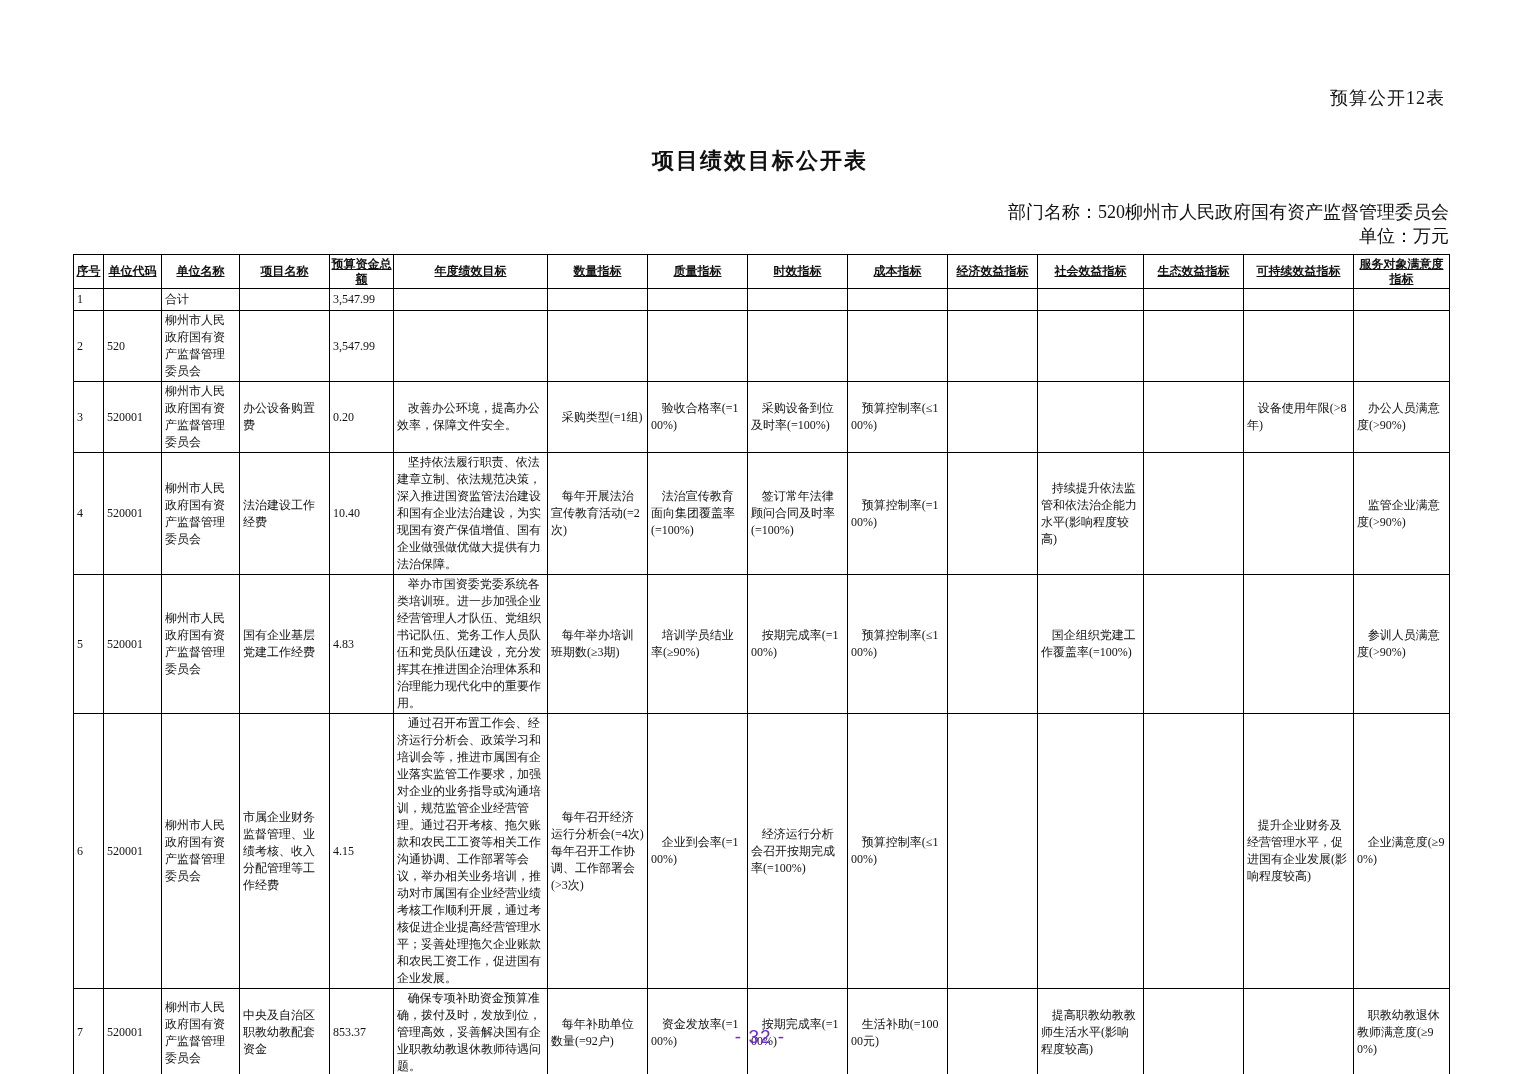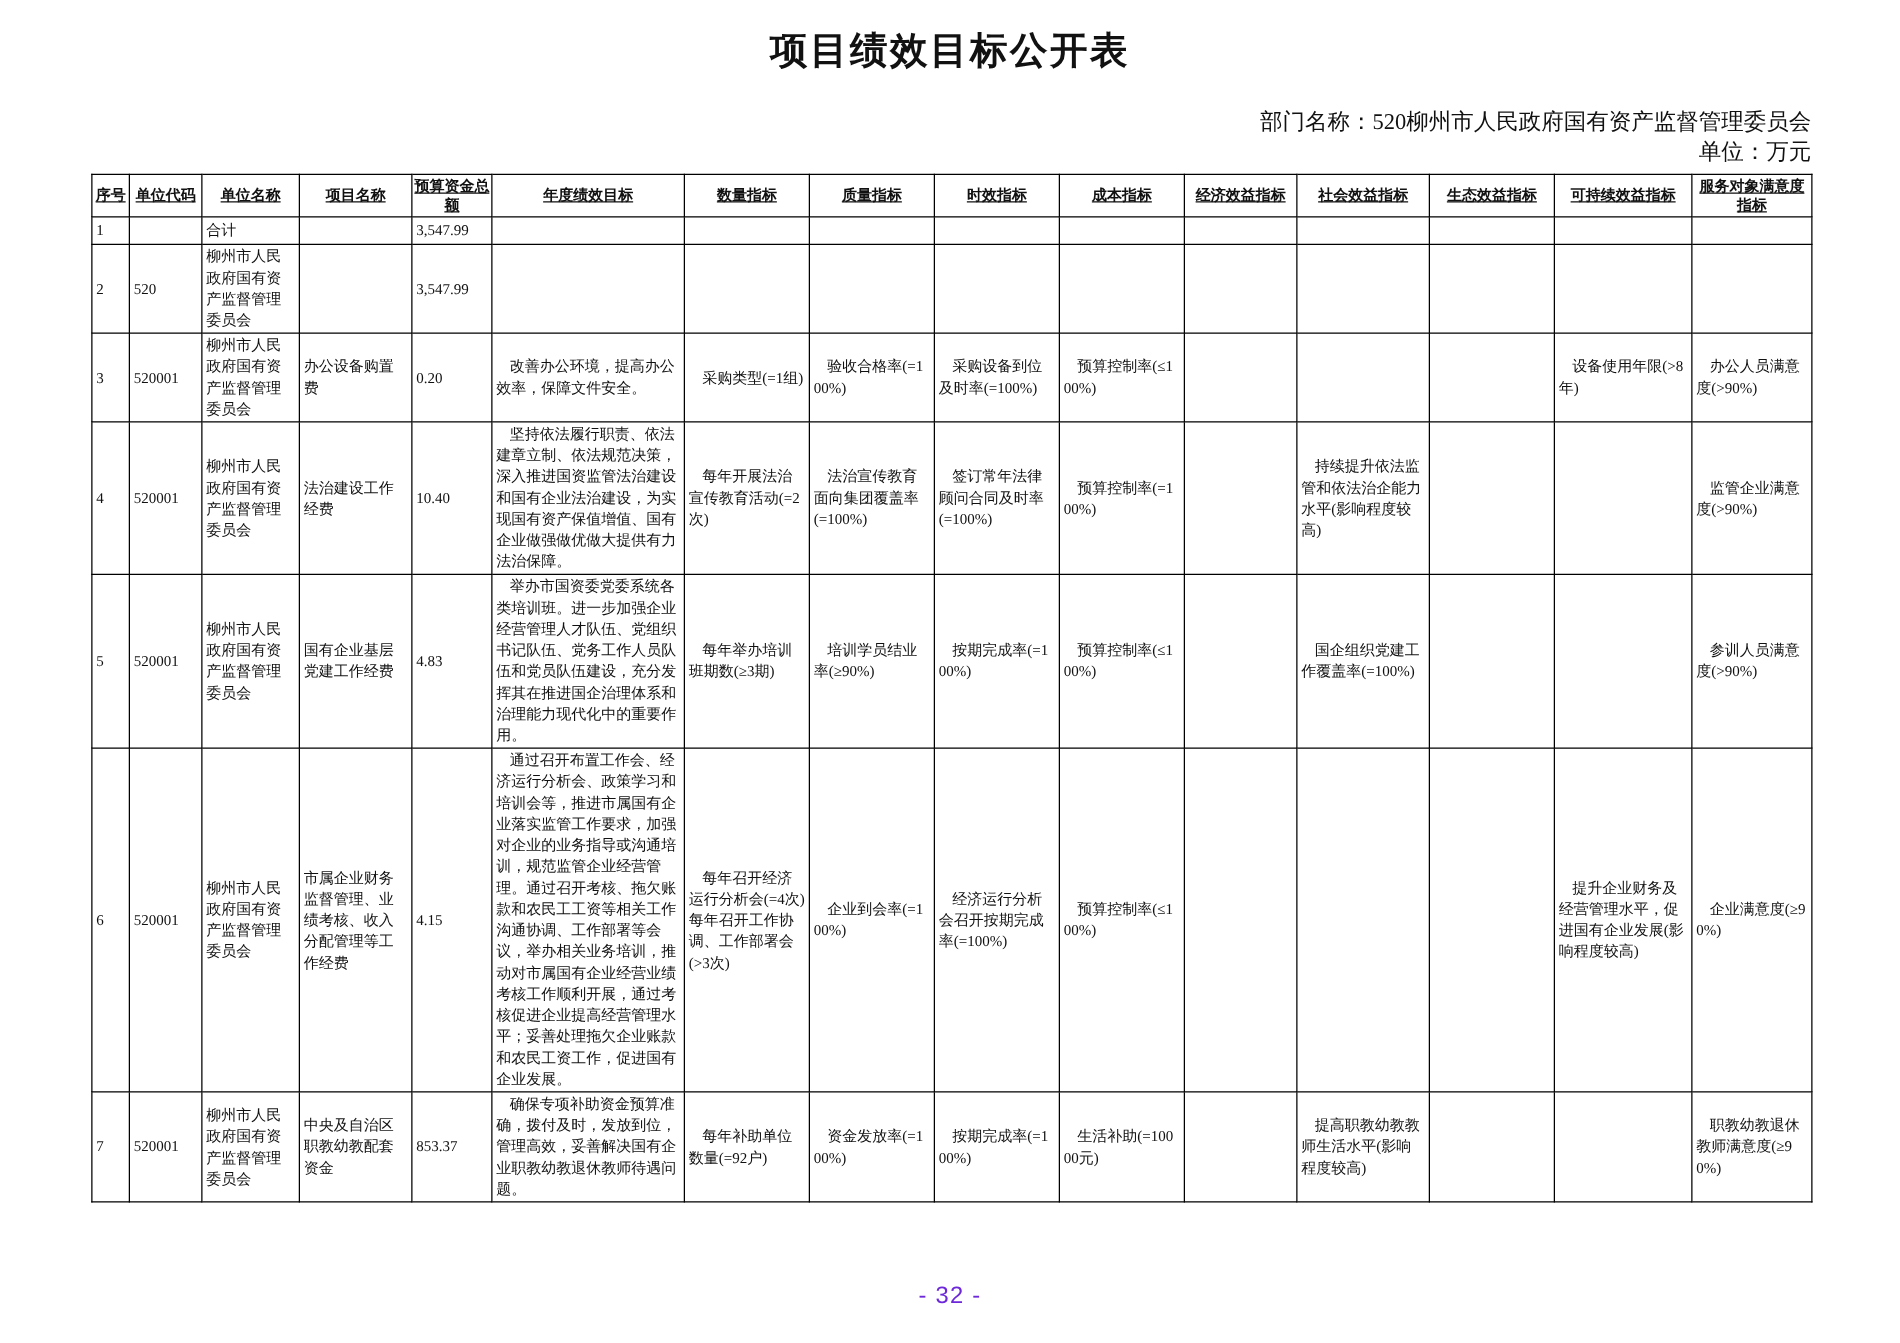--- a/index.html
+++ b/index.html
@@ -11,23 +11,23 @@
     color:#111;
     overflow:hidden;
   }
   .form-label{
     margin:86px 75px 0 0;
     text-align:right;
     font-size:18px;
     letter-spacing:1px;
   }
   .doc-title{
-    margin:20px 0 0 0;
+    margin:36px 0 0 0;
     text-align:center;
-    font-size:30px;
+    font-size:22px;
     font-weight:bold;
     letter-spacing:2px;
   }
   .meta-row{
     display:flex;
     justify-content:space-between;
     align-items:flex-end;
     width:1376px;
     margin:24px 0 6px 73px;
     font-size:18px;
@@ -67,20 +67,21 @@
     font-family:"Liberation Sans","DejaVu Sans",sans-serif;
     font-size:19px;
     letter-spacing:1px;
     color:#6d28d9;
   }
 </style>
 </head>
 <body>
 
 <div class="page">
+  <div class="form-label">预算公开12表</div>
   <div class="doc-title">项目绩效目标公开表</div>
   <div class="meta-row">
     <span>部门名称：520柳州市人民政府国有资产监督管理委员会</span>
     <span>单位：万元</span>
   </div>
   <table class="perf">
     <colgroup id="cols">
         <col style="width: 30px;">
         <col style="width: 58px;">
         <col style="width: 78px;">

